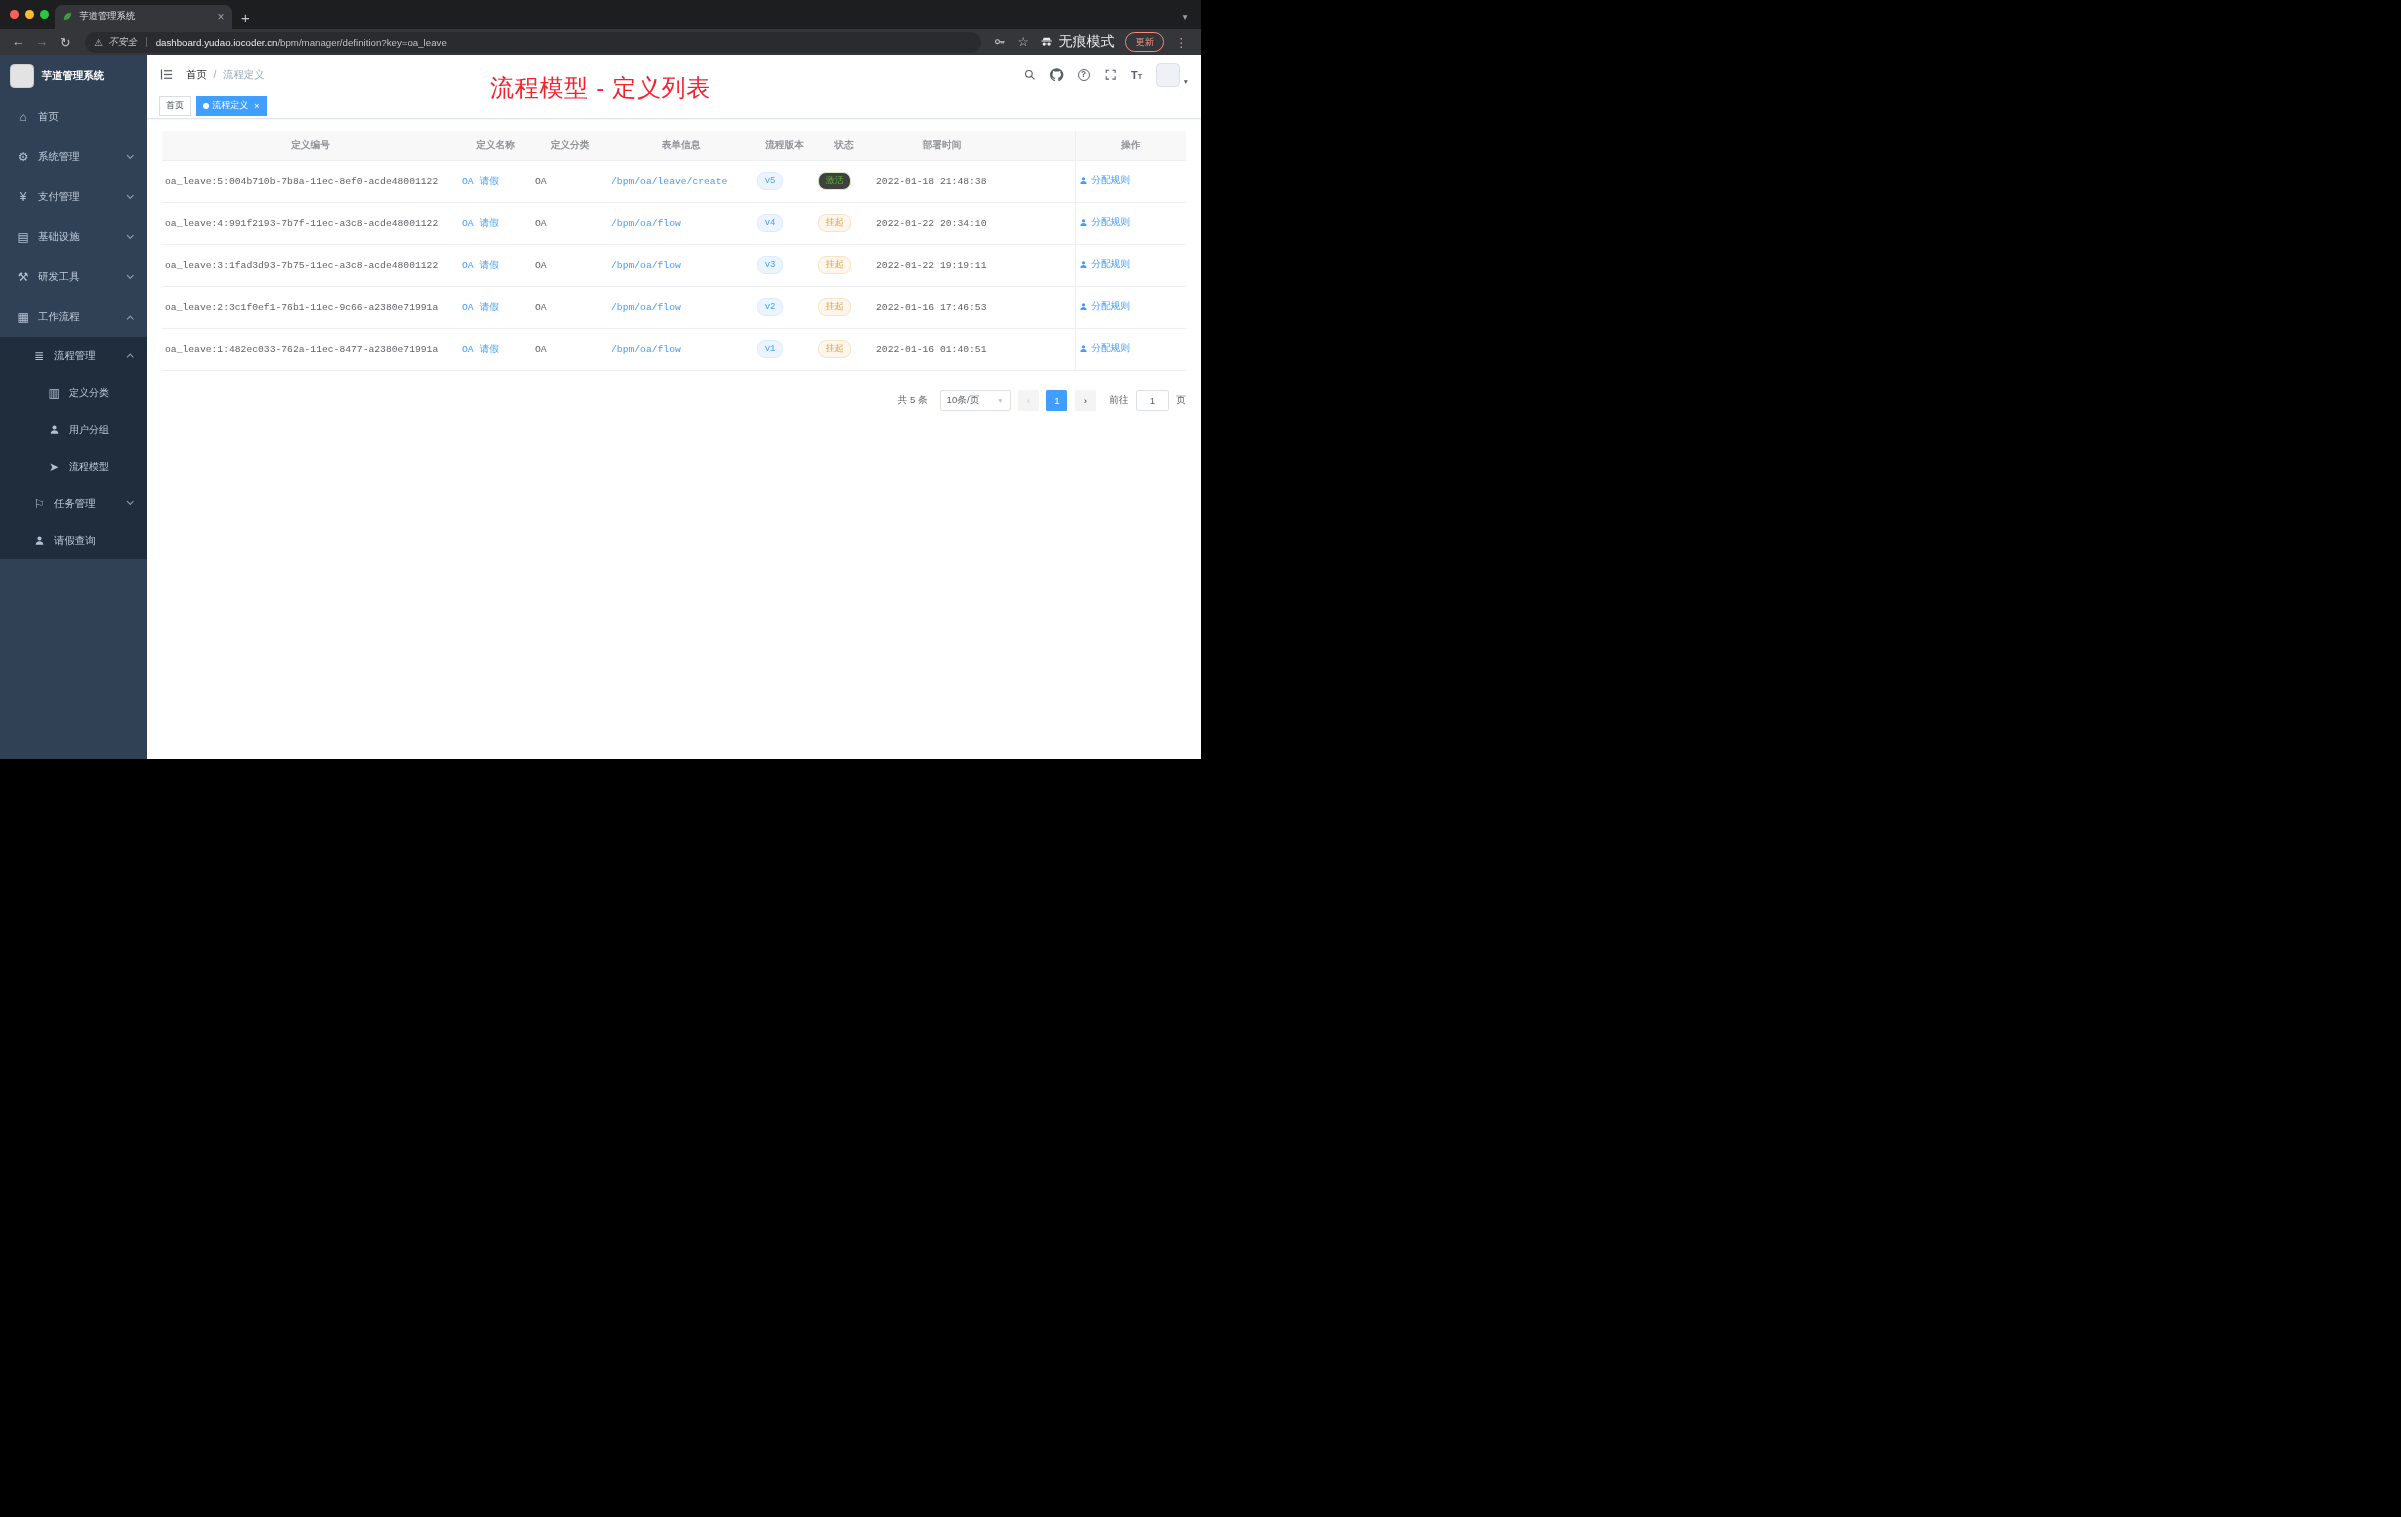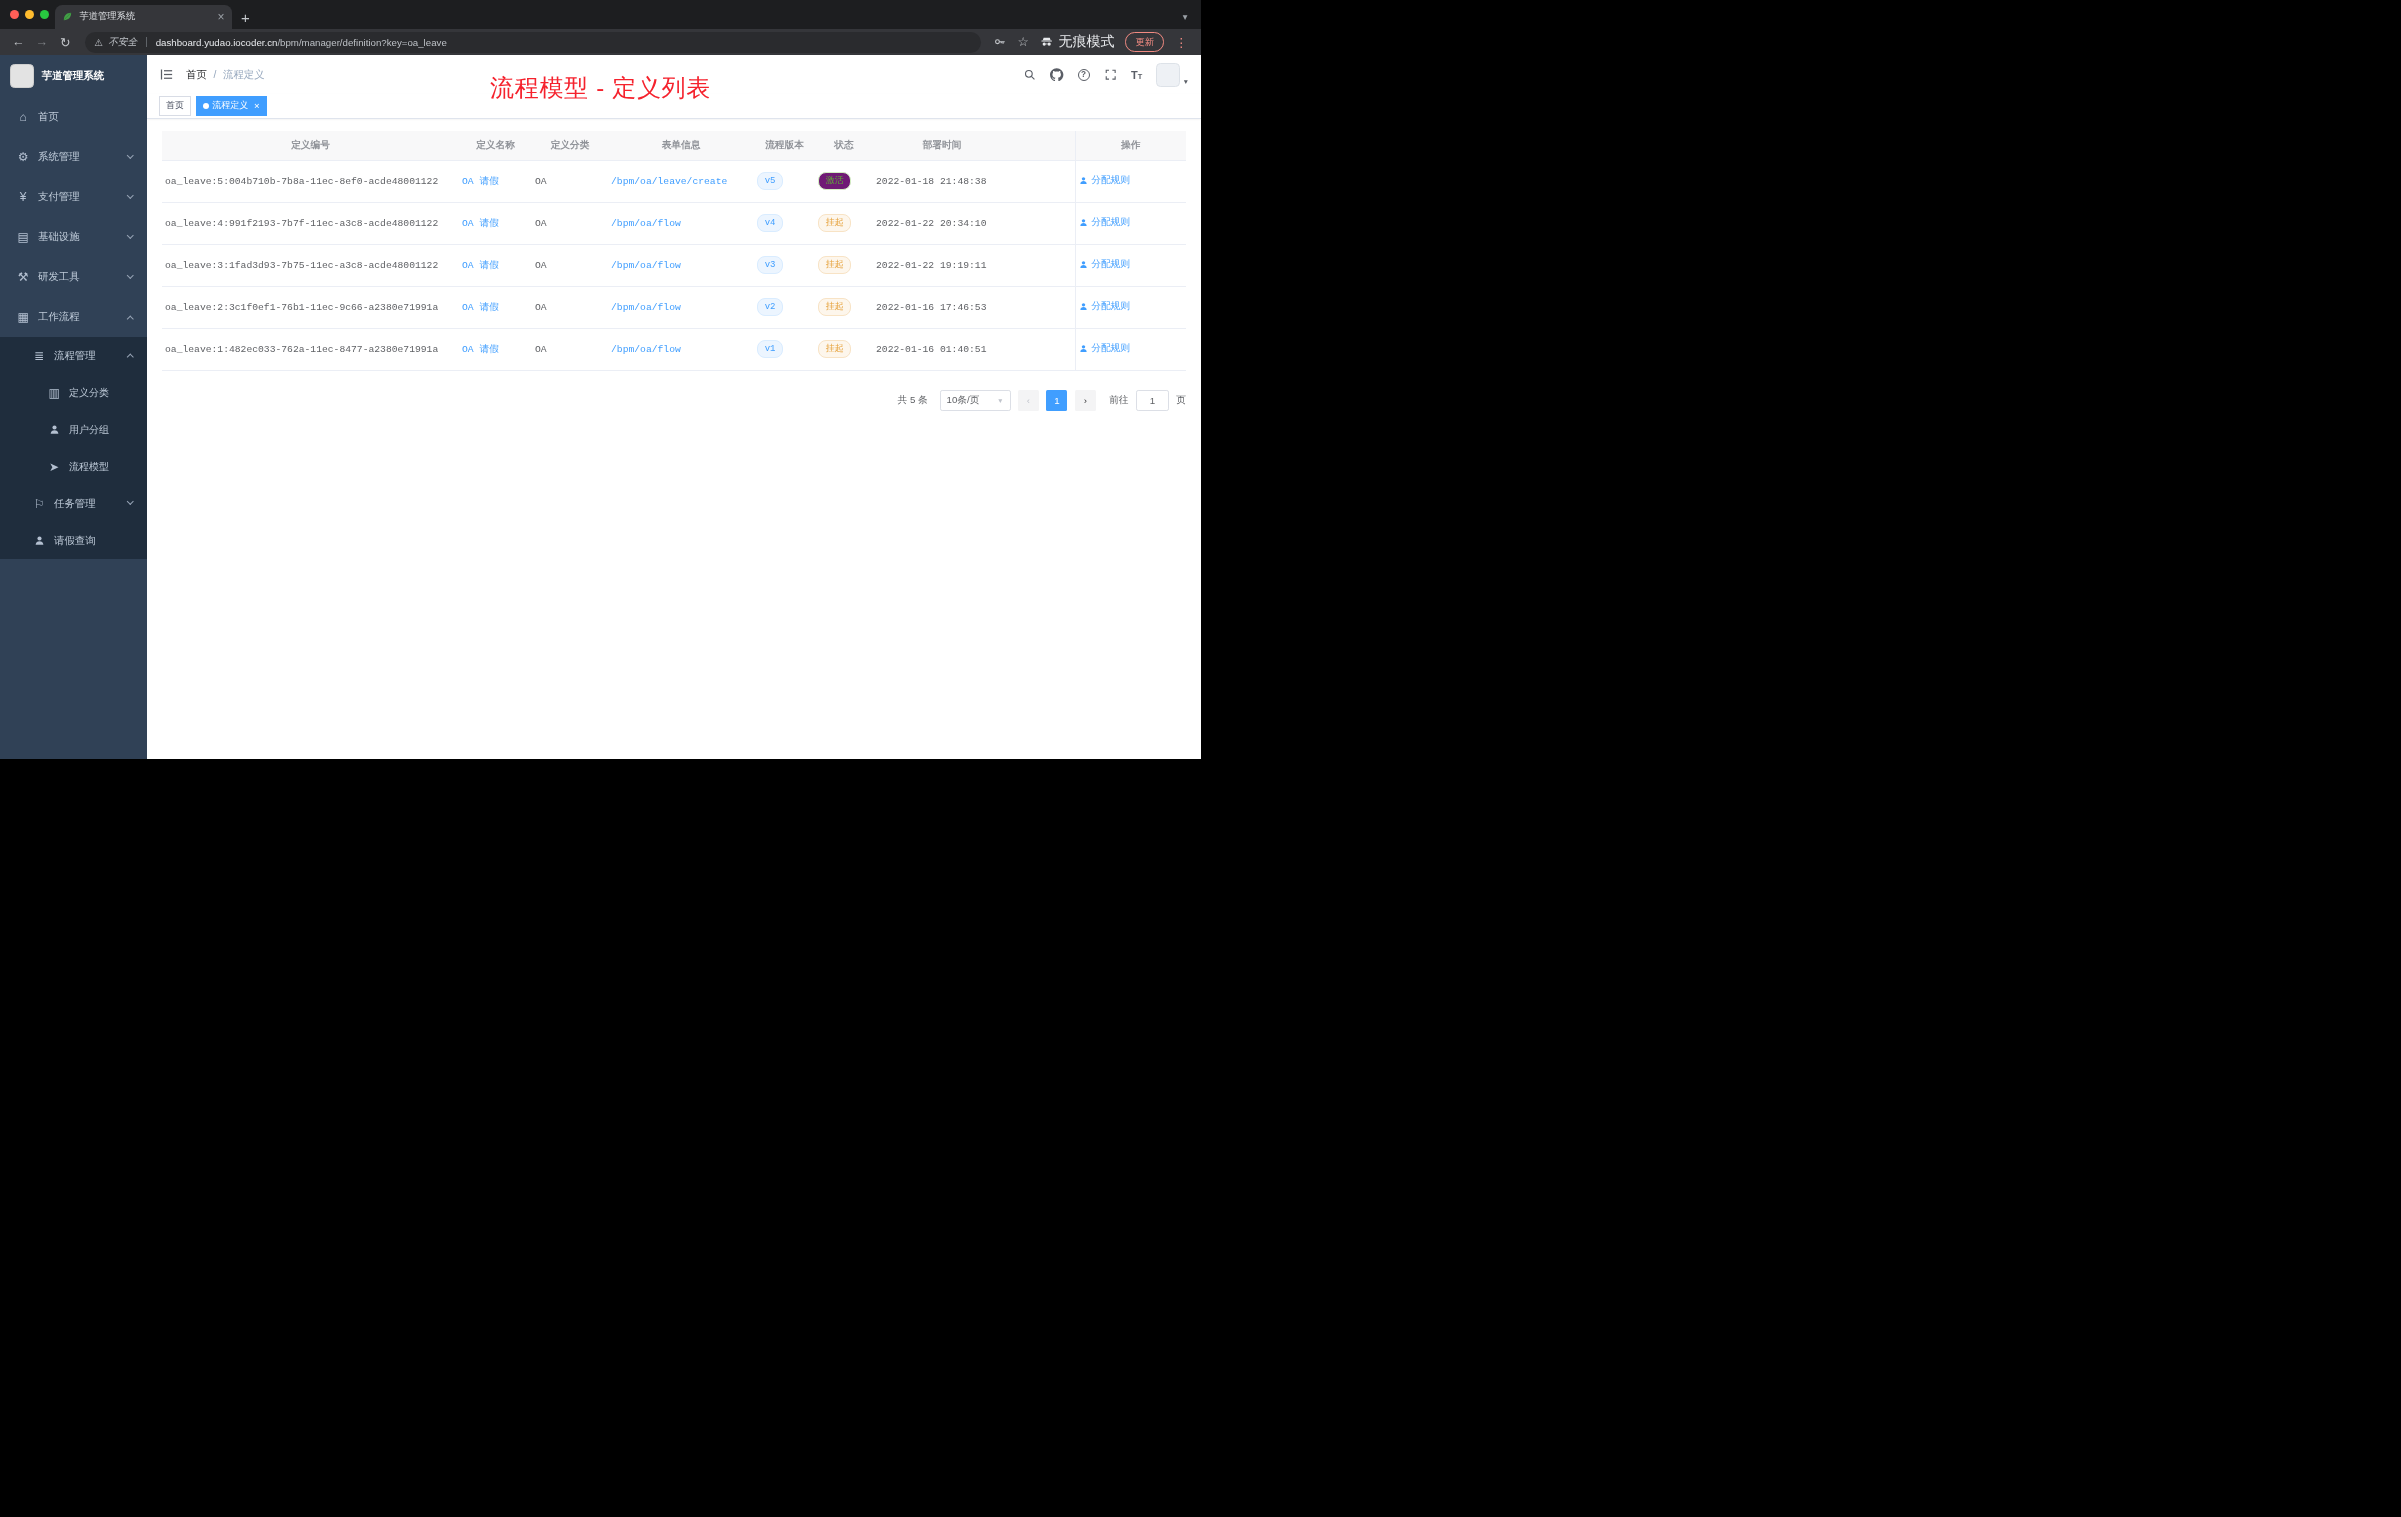--- a/index.html
+++ b/index.html
@@ -92,21 +92,21 @@
   thead th { background:#f8f8f9; height:29px; font-size:9.7px; color:#909399; font-weight:bold;
              border-bottom:0.7px solid #ebeef5; text-align:center; padding:0 3px; }
   tbody td { height:42px; font-size:9.7px; color:#606266; border-bottom:0.7px solid #ebeef5;
              text-align:left; padding:0 3px; overflow:hidden; white-space:nowrap;font-family:Liberation Mono, monospace; }
   .op-col { border-left:0.7px solid #ebeef5; }
   .link { color:#409eff; cursor:pointer; }
   .op-link { color:#409eff; font-size:9.7px; display:inline-flex; align-items:center; gap:3.7px; cursor:pointer; }
   .op-link svg { width:9px; height:9px; fill:#409eff; }
   .pill { display:inline-block; height:18px; line-height:16.3px; padding:0 6.7px; border-radius:8px; font-size:9px; border:0.7px solid; }
   .pill-blue  { background:#ecf5ff; border-color:#d9ecff; color:#409eff; }
-  .pill-green { background:#701a75; border-color:#d3efc2; color:#5daf34; }
+  .pill-green { background:#404040; border-color:#d3efc2; color:#5daf34; }
   .pill-yellow{ background:#fdf6ec; border-color:#f8e3c5; color:#e6a23c; }
 
   .pagination { display:flex; justify-content:flex-end; align-items:center; margin-top:19.3px; gap:7.4px;
                 font-size:9.7px; color:#606266; }
   .pg-total { margin-right:4.5px;margin-left:20px; }
   .pg-size { width:71px; height:21px; border:0.7px solid #dcdfe6; border-radius:2.2px; display:flex; align-items:center;
              padding:0 6px; justify-content:space-between; color:#606266; cursor:pointer; background:#fff; }
   .pg-caret { color:#c0c4cc; font-size:6.7px; }
   .pg-btn { min-width:21px; height:21px; border:none; background:#f4f4f5; border-radius:1.5px; color:#303133;
             font-size:9.7px; cursor:pointer; font-family:inherit; }

